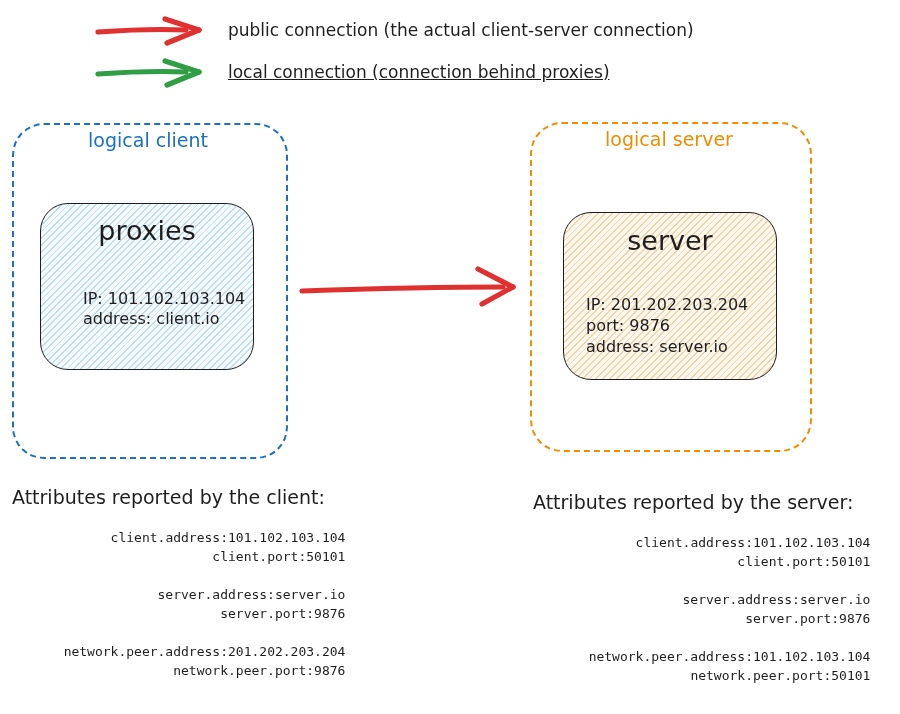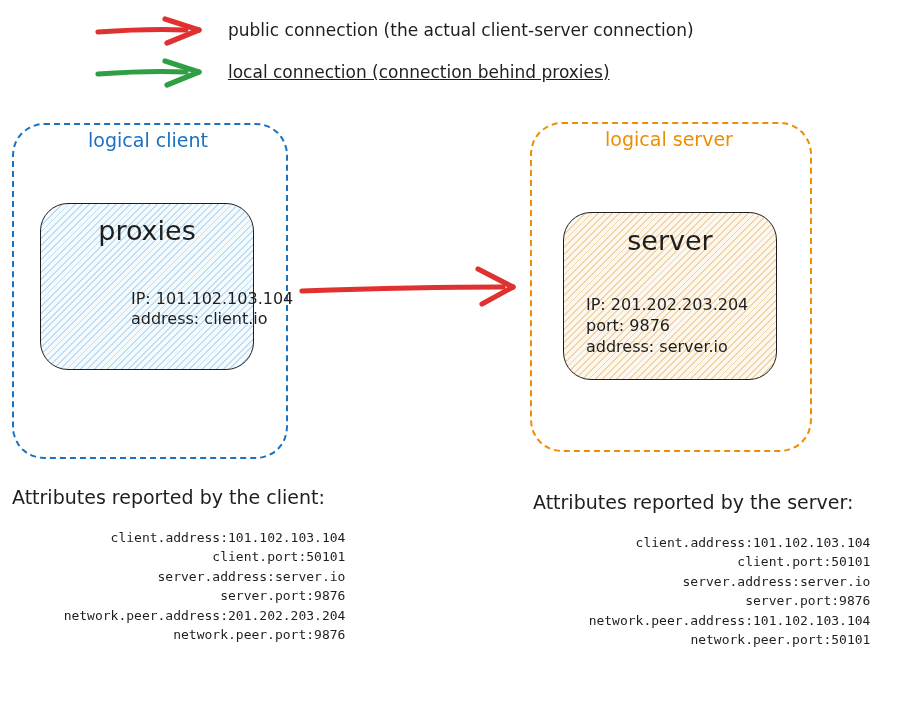--- a/index.html
+++ b/index.html
@@ -34,21 +34,21 @@
   }
   .node-title { text-align:center; font-size:27px; line-height:30px; }
   .node-lines { position:absolute; font-size:16px; white-space:nowrap; }
 
   
   .attrs-heading { position:absolute; font-size:19px; white-space:nowrap; }
   .attrs-table {
     position:absolute; font-family:"DejaVu Sans Mono", monospace;
     font-size:13px; line-height:19px; white-space:nowrap;text-align:right;
   }
-  .attr-group + .attr-group { margin-top:1px; }
+  .attr-group + .attr-group { margin-top:19px; }
   .attr-key { display:inline-block; width:216px; }
 
   svg { display:block; }
 </style>
 </head>
 <body>
 
 <div class="canvas">
 
   <svg class="abs" style="left:95px; top:14px;" width="115" height="32" viewBox="0 0 115 32">
@@ -67,21 +67,21 @@
       <path d="M104,16 L72,29"></path>
     </g>
   </svg>
   <div class="legend-label" style="left:228px; top:62px;text-decoration:underline;">local connection (connection behind proxies)</div>
 
   <div class="group-box blue" style="left:12px; top:123px; width:272px; height:332px;"></div>
   <div class="group-label blue" style="left:12px; top:129px; width:272px;">logical client</div>
 
   <div class="node client-fill" style="left:40px; top:203px; width:212px; height:165px;">
     <div class="node-title" style="margin-top:12px;">proxies</div>
-    <div class="node-lines" style="left:42px; top:85px; line-height:20px;margin-left:48px;">
+    <div class="node-lines" style="left:42px; top:85px; line-height:20px;">
       <div>IP: 101.102.103.104</div>
       <div>address: client.io</div>
     </div>
   </div>
 
   <svg class="abs" style="left:295px; top:260px;" width="225" height="48" viewBox="0 0 225 48">
     <g fill="none" stroke-width="5.2" stroke-linecap="round" stroke-linejoin="round" stroke="#e03131">
       <path d="M7,31 C80,28.5 150,27 208,27"></path>
       <path d="M218,27 L183,9"></path>
       <path d="M218,27 L187,44"></path>

